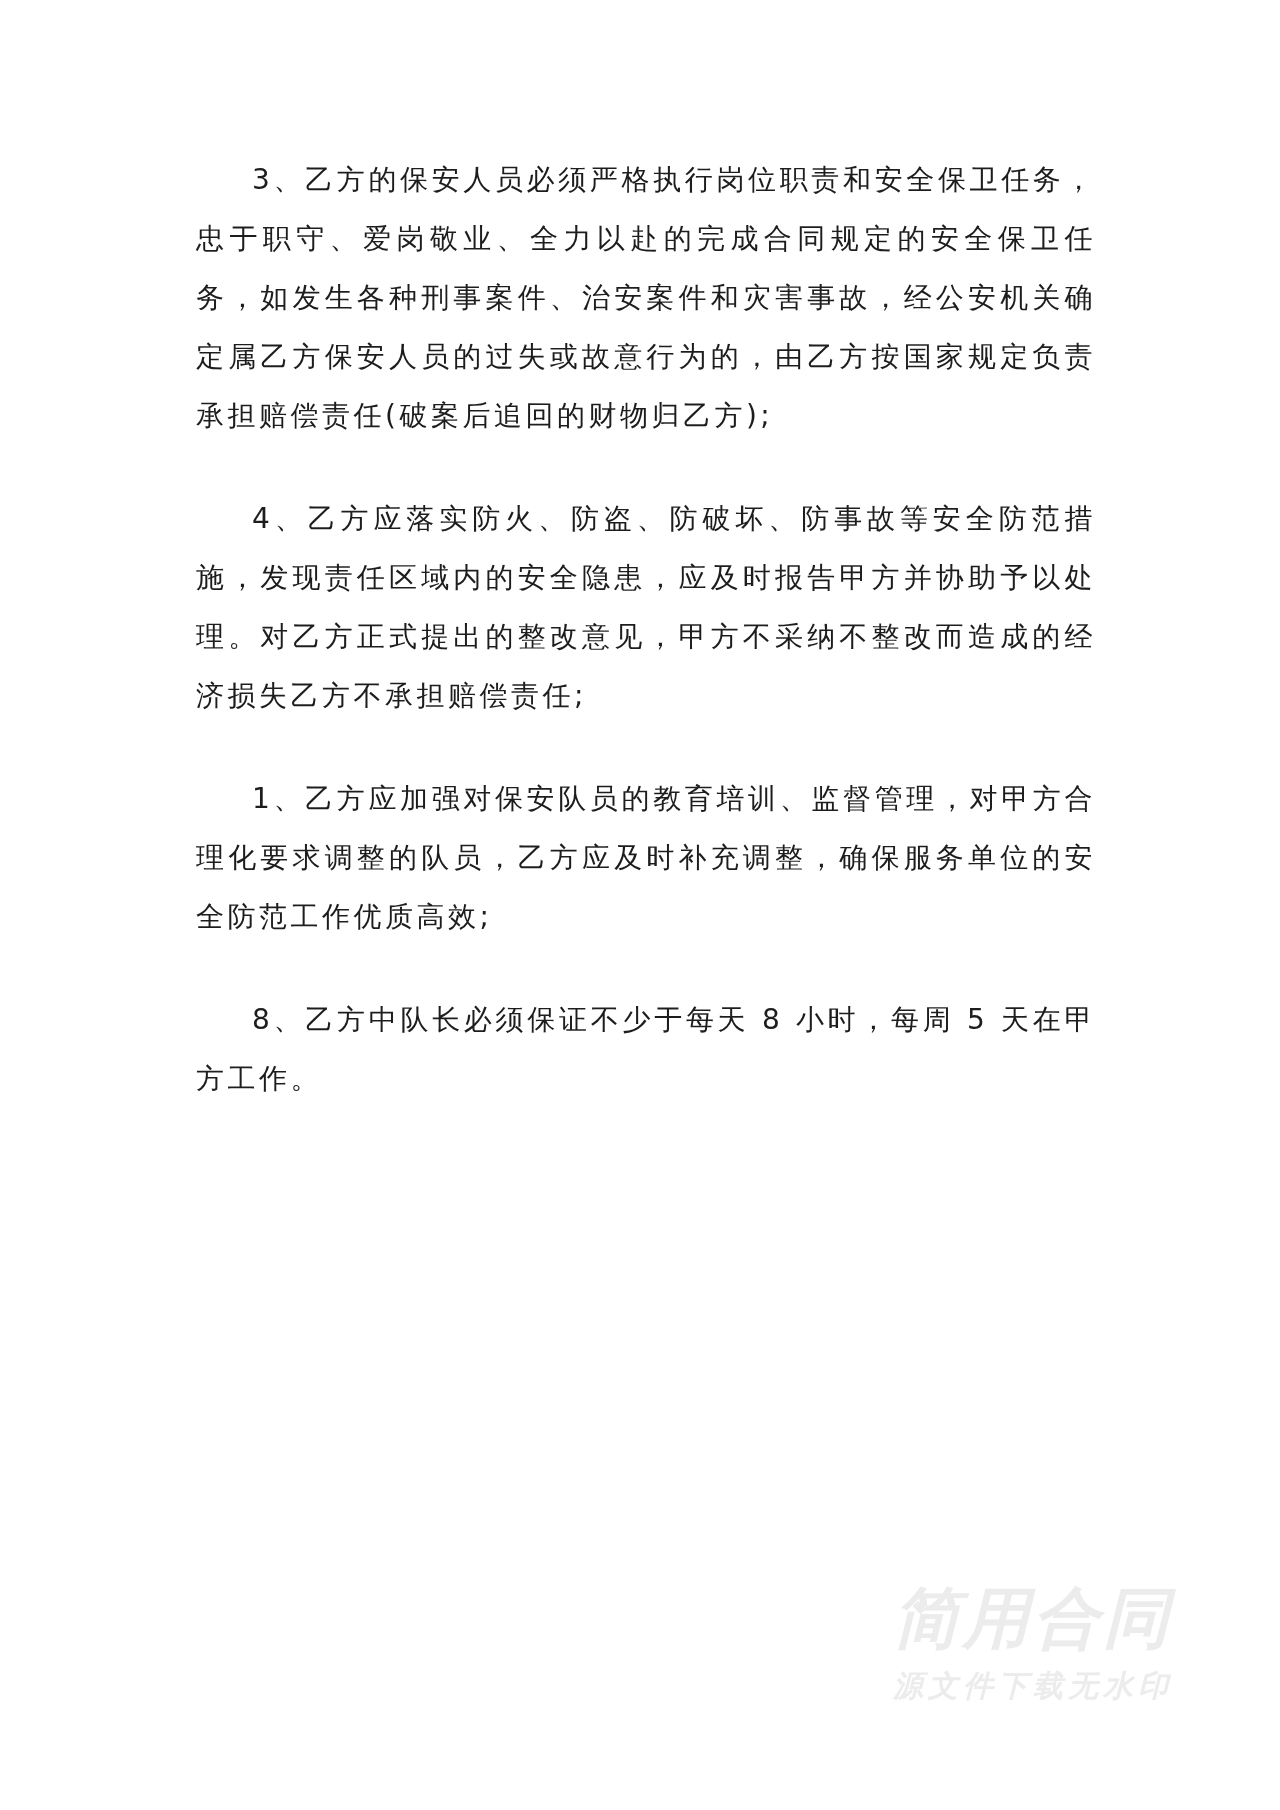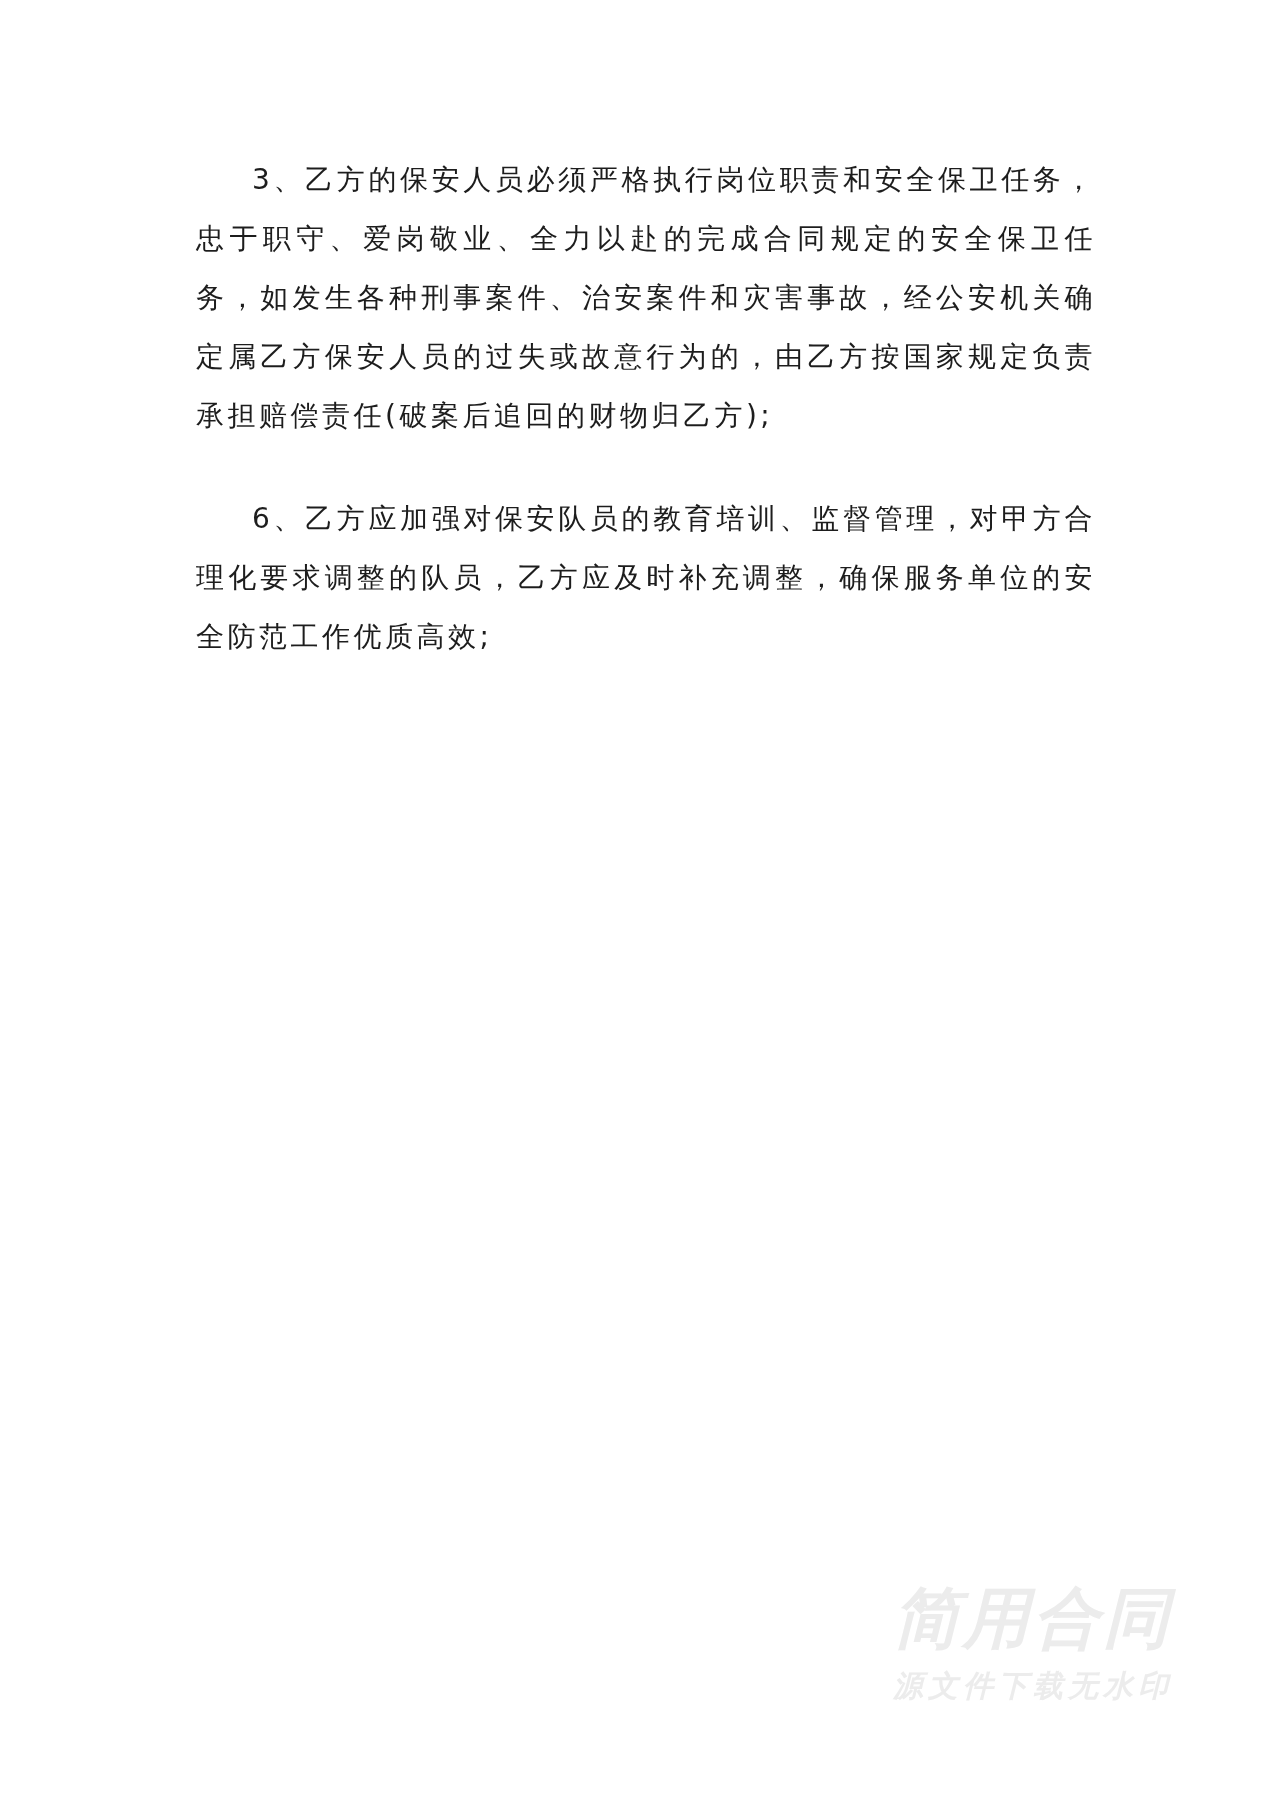--- a/index.html
+++ b/index.html
@@ -66,20 +66,22 @@
       display: block;
       margin-top: 6px;
     }
   </style>
 </head>
 <body>
 
 <div class="page">
   <div class="doc-body">
     <p class="para">3、乙方的保安人员必须严格执行岗位职责和安全保卫任务，忠于职守、爱岗敬业、全力以赴的完成合同规定的安全保卫任务，如发生各种刑事案件、治安案件和灾害事故，经公安机关确定属乙方保安人员的过失或故意行为的，由乙方按国家规定负责承担赔偿责任(破案后追回的财物归乙方);</p>
-    <p class="para">6、乙方应加强对保安队员的教育培训、监督管理，对甲方合理化要求调整的队员，乙方应及时补充调整，确保服务单位的安全防范工作优质高效;</p>
+    <p class="para">4、乙方应落实防火、防盗、防破坏、防事故等安全防范措施，发现责任区域内的安全隐患，应及时报告甲方并协助予以处理。对乙方正式提出的整改意见，甲方不采纳不整改而造成的经济损失乙方不承担赔偿责任;</p>
+    <p class="para">1、乙方应加强对保安队员的教育培训、监督管理，对甲方合理化要求调整的队员，乙方应及时补充调整，确保服务单位的安全防范工作优质高效;</p>
+    <p class="para">8、乙方中队长必须保证不少于每天 8 小时，每周 5 天在甲方工作。</p>
   </div>
 
   <div class="watermark">
     <span class="wm-title">简用合同</span>
     <span class="wm-sub">源文件下载无水印</span>
   </div>
 </div>
 
 </body></html>

